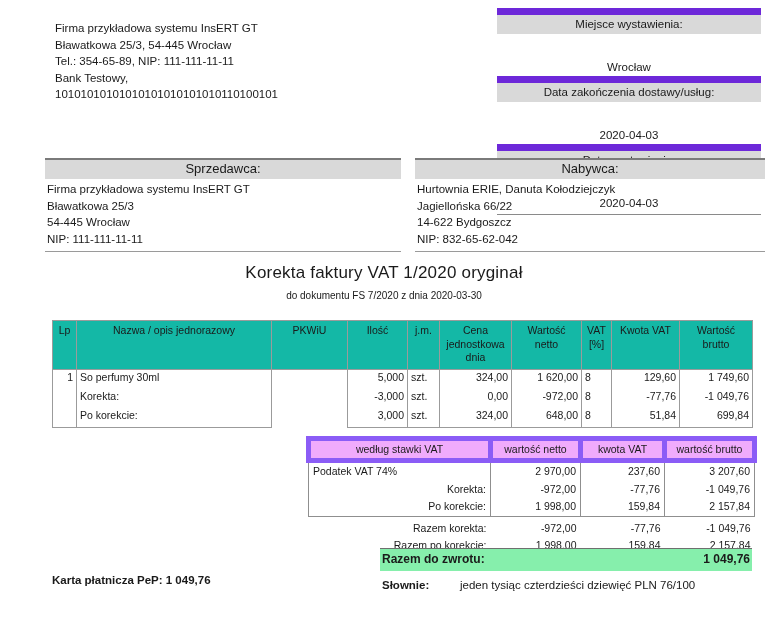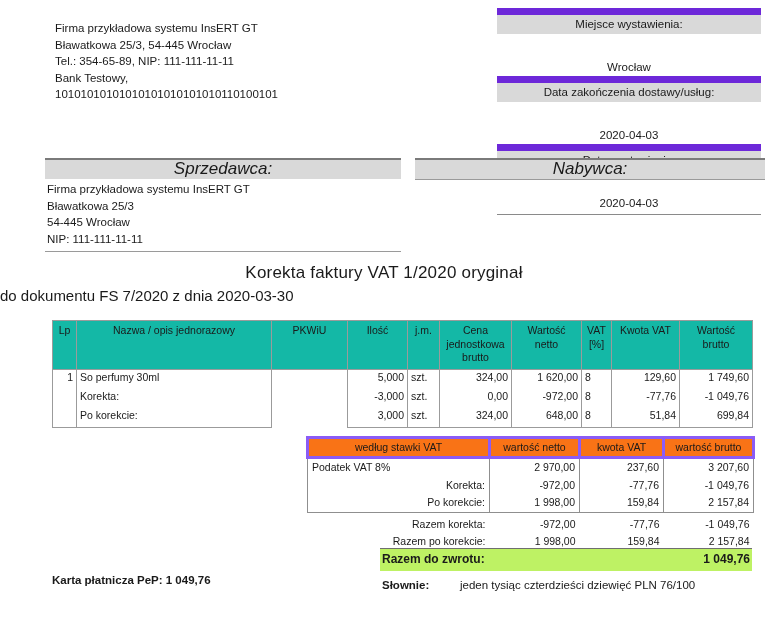--- a/index.html
+++ b/index.html
@@ -46,41 +46,41 @@
   #issuer div { white-space: nowrap; }
 
   
   #meta { left: 497px; top: 8px; width: 264px; }
   #meta .band { border-top: 7px solid #6d28d9; }
   #meta .closer { border-top: 1px solid #8a8a8a; margin-top: 2px; }
 
   
   #seller { left: 45px; top: 158px; width: 356px; }
   #buyer  { left: 415px; top: 158px; width: 350px; }
-  .party .band { font-size: 17px; font-style: italic; }
+  .party .band { font-size: 13px; }
   .party .lines {
     font-size: 11.5px;
     line-height: 16.5px;
     padding: 2px 0 4px 2px;
   }
   .party .lines div { white-space: nowrap; }
   .party .closer { border-top: 1px solid #9a9a9a; }
 
   
   #title {
     left: 0; top: 262px; width: 768px;
     text-align: center;
     font-size: 17px;
     line-height: 22px;
     letter-spacing: 0.2px;
   }
   #subtitle {
     left: 0; top: 288px; width: 768px;
-    text-align: left;
-    font-size: 15px;
+    text-align: center;
+    font-size: 10px;
     line-height: 16px;
   }
 
   
   #items {
     left: 52px; top: 320px; width: 700px;
     border-collapse: collapse;
     table-layout: fixed;
     font-size: 10.5px;
   }
@@ -105,42 +105,42 @@
   #items tbody tr td.nob-b { border-bottom: none; }
 
   
   #vat {
     left: 306px; top: 436px; width: 446px;
     border-collapse: collapse;
     table-layout: fixed;
     font-size: 10.5px;
   }
   #vat th {
-    background: #f97316;
-    border: 3px solid #8b5cf6;
+    background: #f0abfc;
+    border: 5px solid #8b5cf6;
     font-weight: normal;
     text-align: center;
     line-height: 15px;
     padding: 1px 3px;
   }
   #vat td {
     border-left: 1px solid #8f8f8f;
     border-right: 1px solid #8f8f8f;
     padding: 1px 4px;
     line-height: 15.5px;
     height: 15px;
   }
   #vat tr.last-boxed td { border-bottom: 1px solid #8f8f8f; }
   #vat tr.plain td { border-left: none; border-right: none; }
 
   
   #totals { left: 380px; top: 548px; width: 372px; }
   #totals .tline { border-top: 1px solid #6f6f6f; }
   #totals .zwrot {
-    background: #bef264;
+    background: #86efac;
     display: flex;
     justify-content: space-between;
     align-items: center;
     font-size: 12px;
     font-weight: bold;
     line-height: 19px;
     padding: 1px 2px 2px 2px;
   }
   #totals .slownie {
     display: flex;
@@ -192,20 +192,26 @@
       <div>Firma przykładowa systemu InsERT GT</div>
       <div>Bławatkowa 25/3</div>
       <div>54-445 Wrocław</div>
       <div>NIP: 111-111-11-11</div>
     </div>
     <div class="closer rule"></div>
   </div>
 
   <div class="abs party" id="buyer">
     <div class="band">Nabywca:</div>
+    <div class="lines">
+      <div>Hurtownia ERIE, Danuta Kołodziejczyk</div>
+      <div>Jagiellońska  66/22</div>
+      <div>14-622 Bydgoszcz</div>
+      <div>NIP: 832-65-62-042</div>
+    </div>
     <div class="closer rule"></div>
   </div>
 
   <div class="abs" id="title">Korekta faktury VAT  1/2020 oryginał</div>
   <div class="abs" id="subtitle">do dokumentu FS 7/2020 z dnia 2020-03-30</div>
 
   <table class="abs" id="items">
     <colgroup>
       <col style="width:24px">
         <col style="width:195px">
@@ -221,21 +227,21 @@
     <thead>
       <tr>
         <th>Lp</th>
         <th>Nazwa / opis jednorazowy</th>
         <th>PKWiU</th>
         <th>Ilość</th>
         <th>j.m.</th>
         <th>
           <span>Cena</span><br>
           <span>jednostkowa</span><br>
-          <span>brutto</span>
+          <span>dnia</span>
         </th>
         <th>Wartość netto</th>
         <th class="ta-l">
           <span>VAT</span><br>
           <span>[%]</span>
         </th>
         <th>Kwota VAT</th>
         <th>Wartość brutto</th>
       </tr>
     </thead>
@@ -287,21 +293,21 @@
     <thead>
       <tr>
         <th>według stawki VAT</th>
         <th>wartość netto</th>
         <th>kwota VAT</th>
         <th>wartość brutto</th>
       </tr>
     </thead>
     <tbody>
       <tr>
-        <td class="ta-l">Podatek VAT 8%</td>
+        <td class="ta-l">Podatek VAT 74%</td>
         <td class="ta-r">2 970,00</td>
         <td class="ta-r">237,60</td>
         <td class="ta-r">3 207,60</td>
       </tr>
       <tr>
         <td class="ta-r">Korekta:</td>
         <td class="ta-r">-972,00</td>
         <td class="ta-r">-77,76</td>
         <td class="ta-r">-1 049,76</td>
       </tr>

